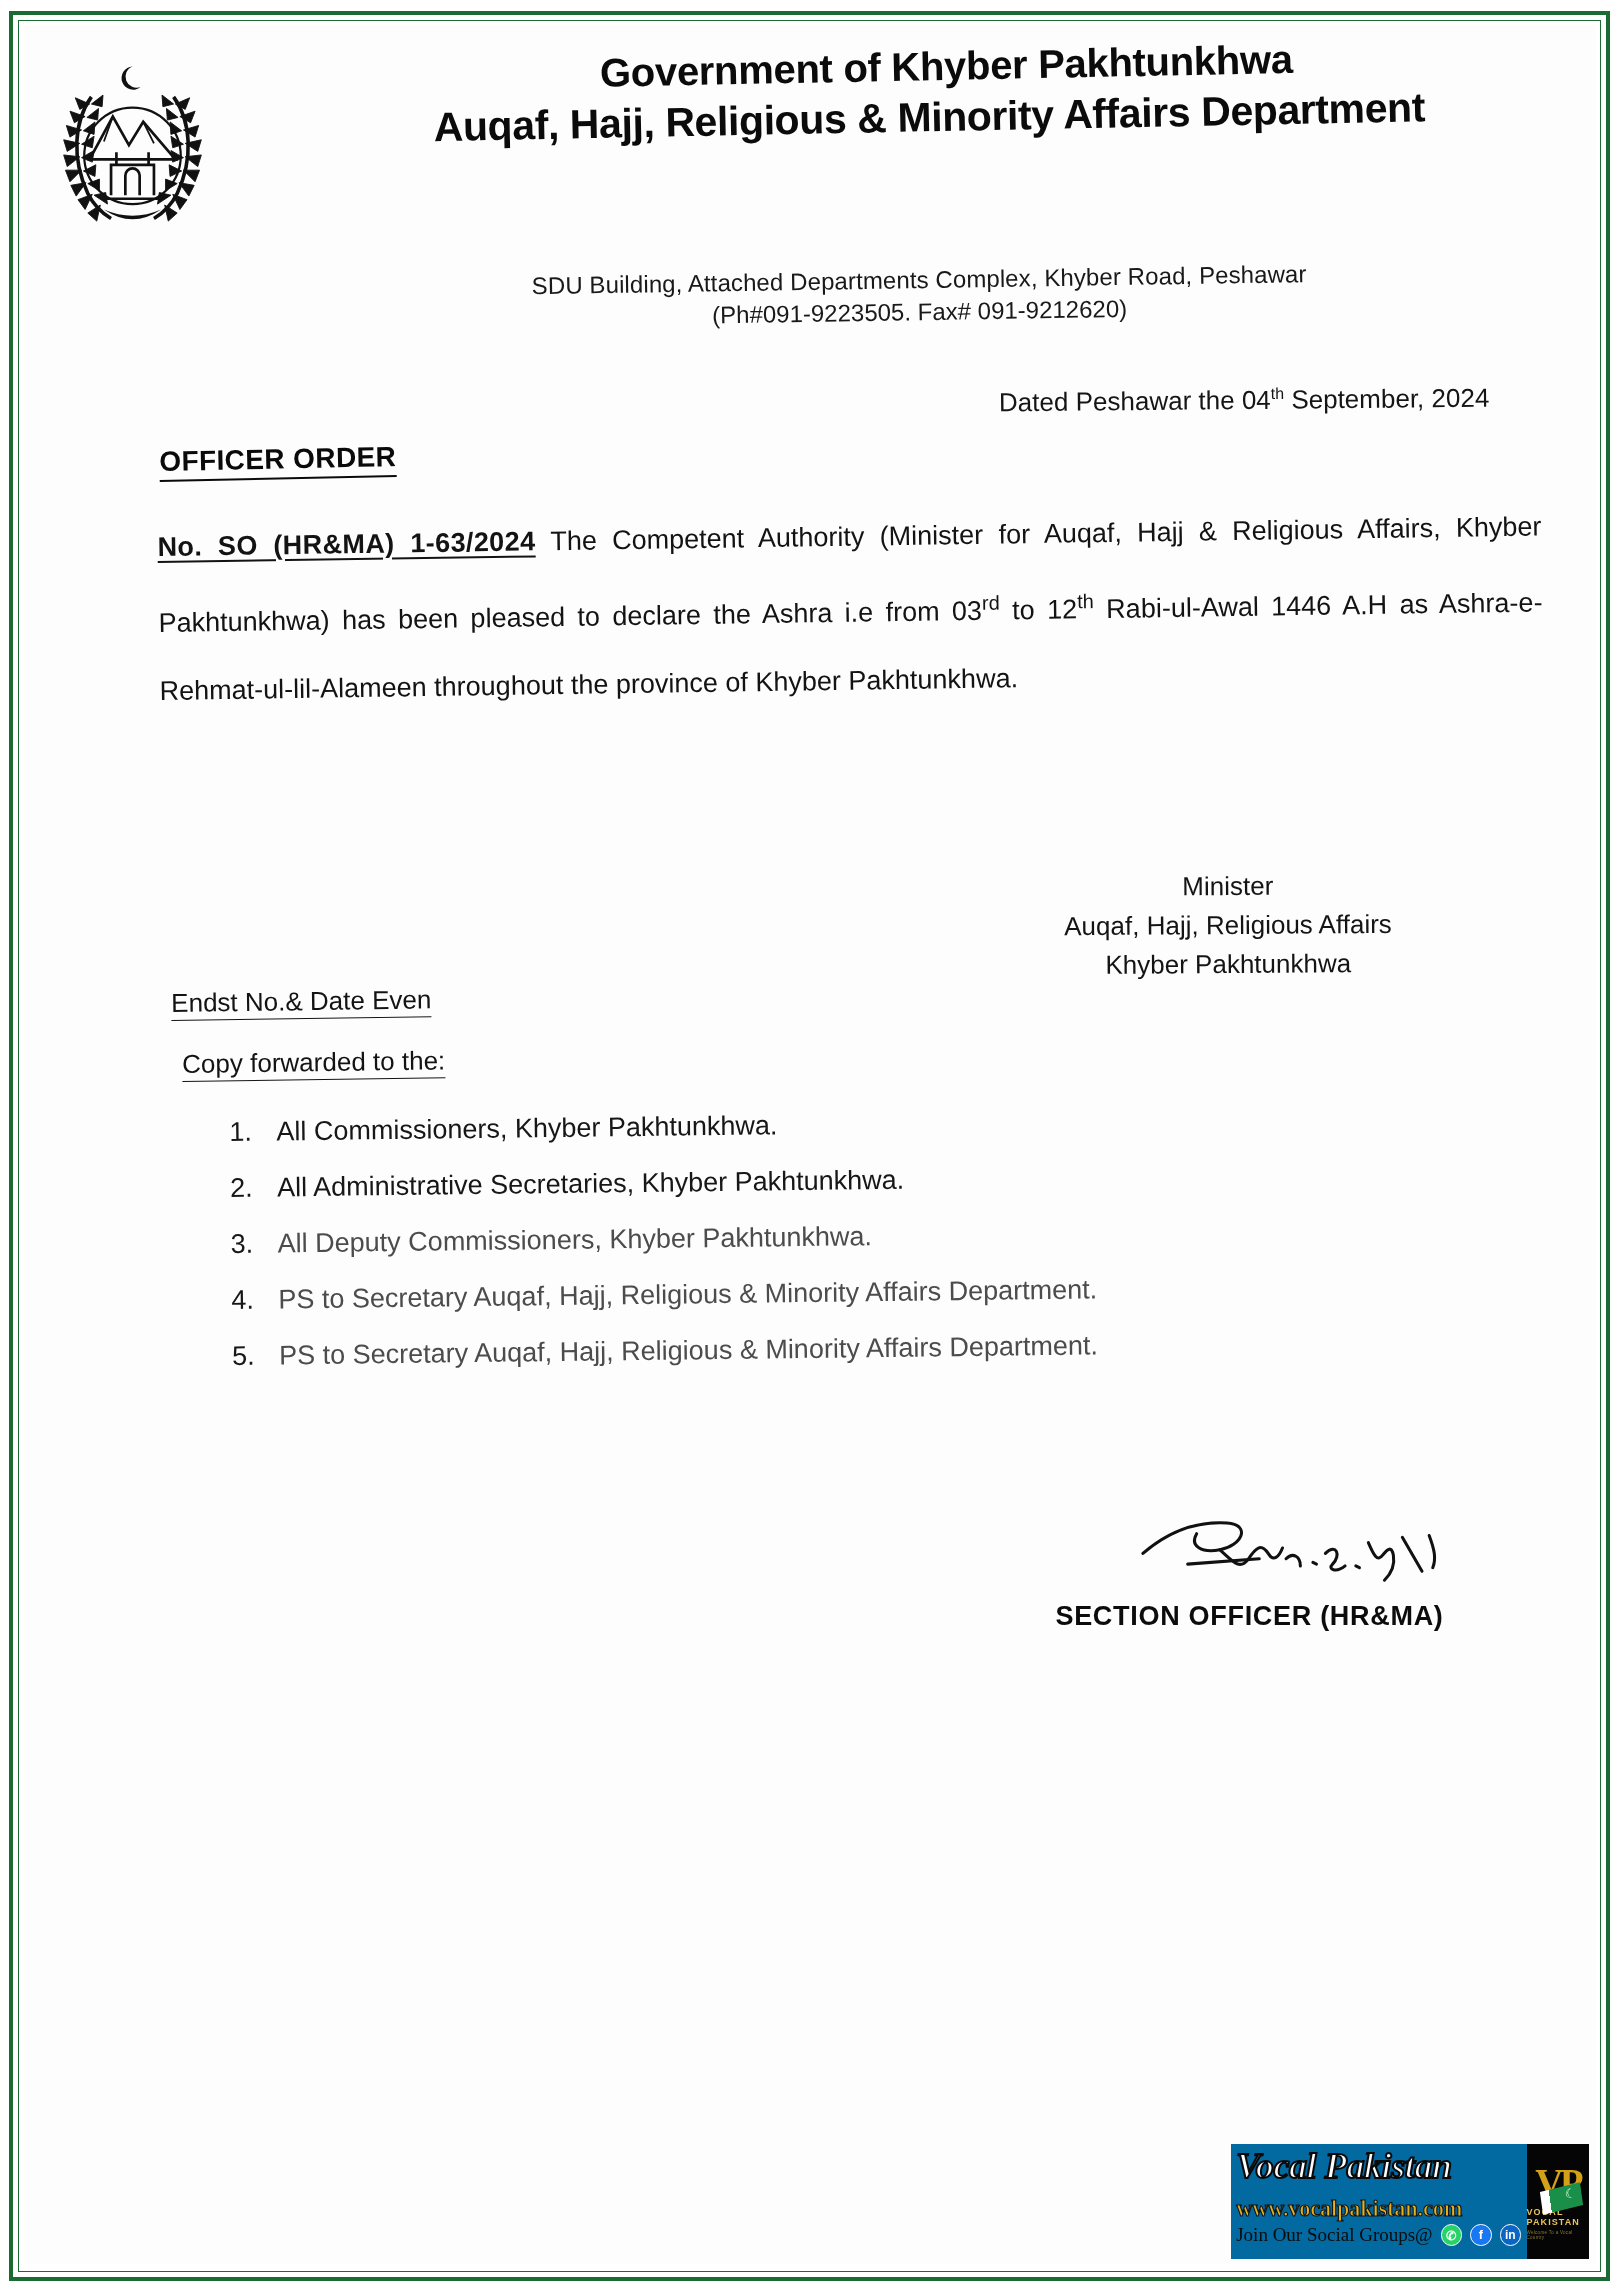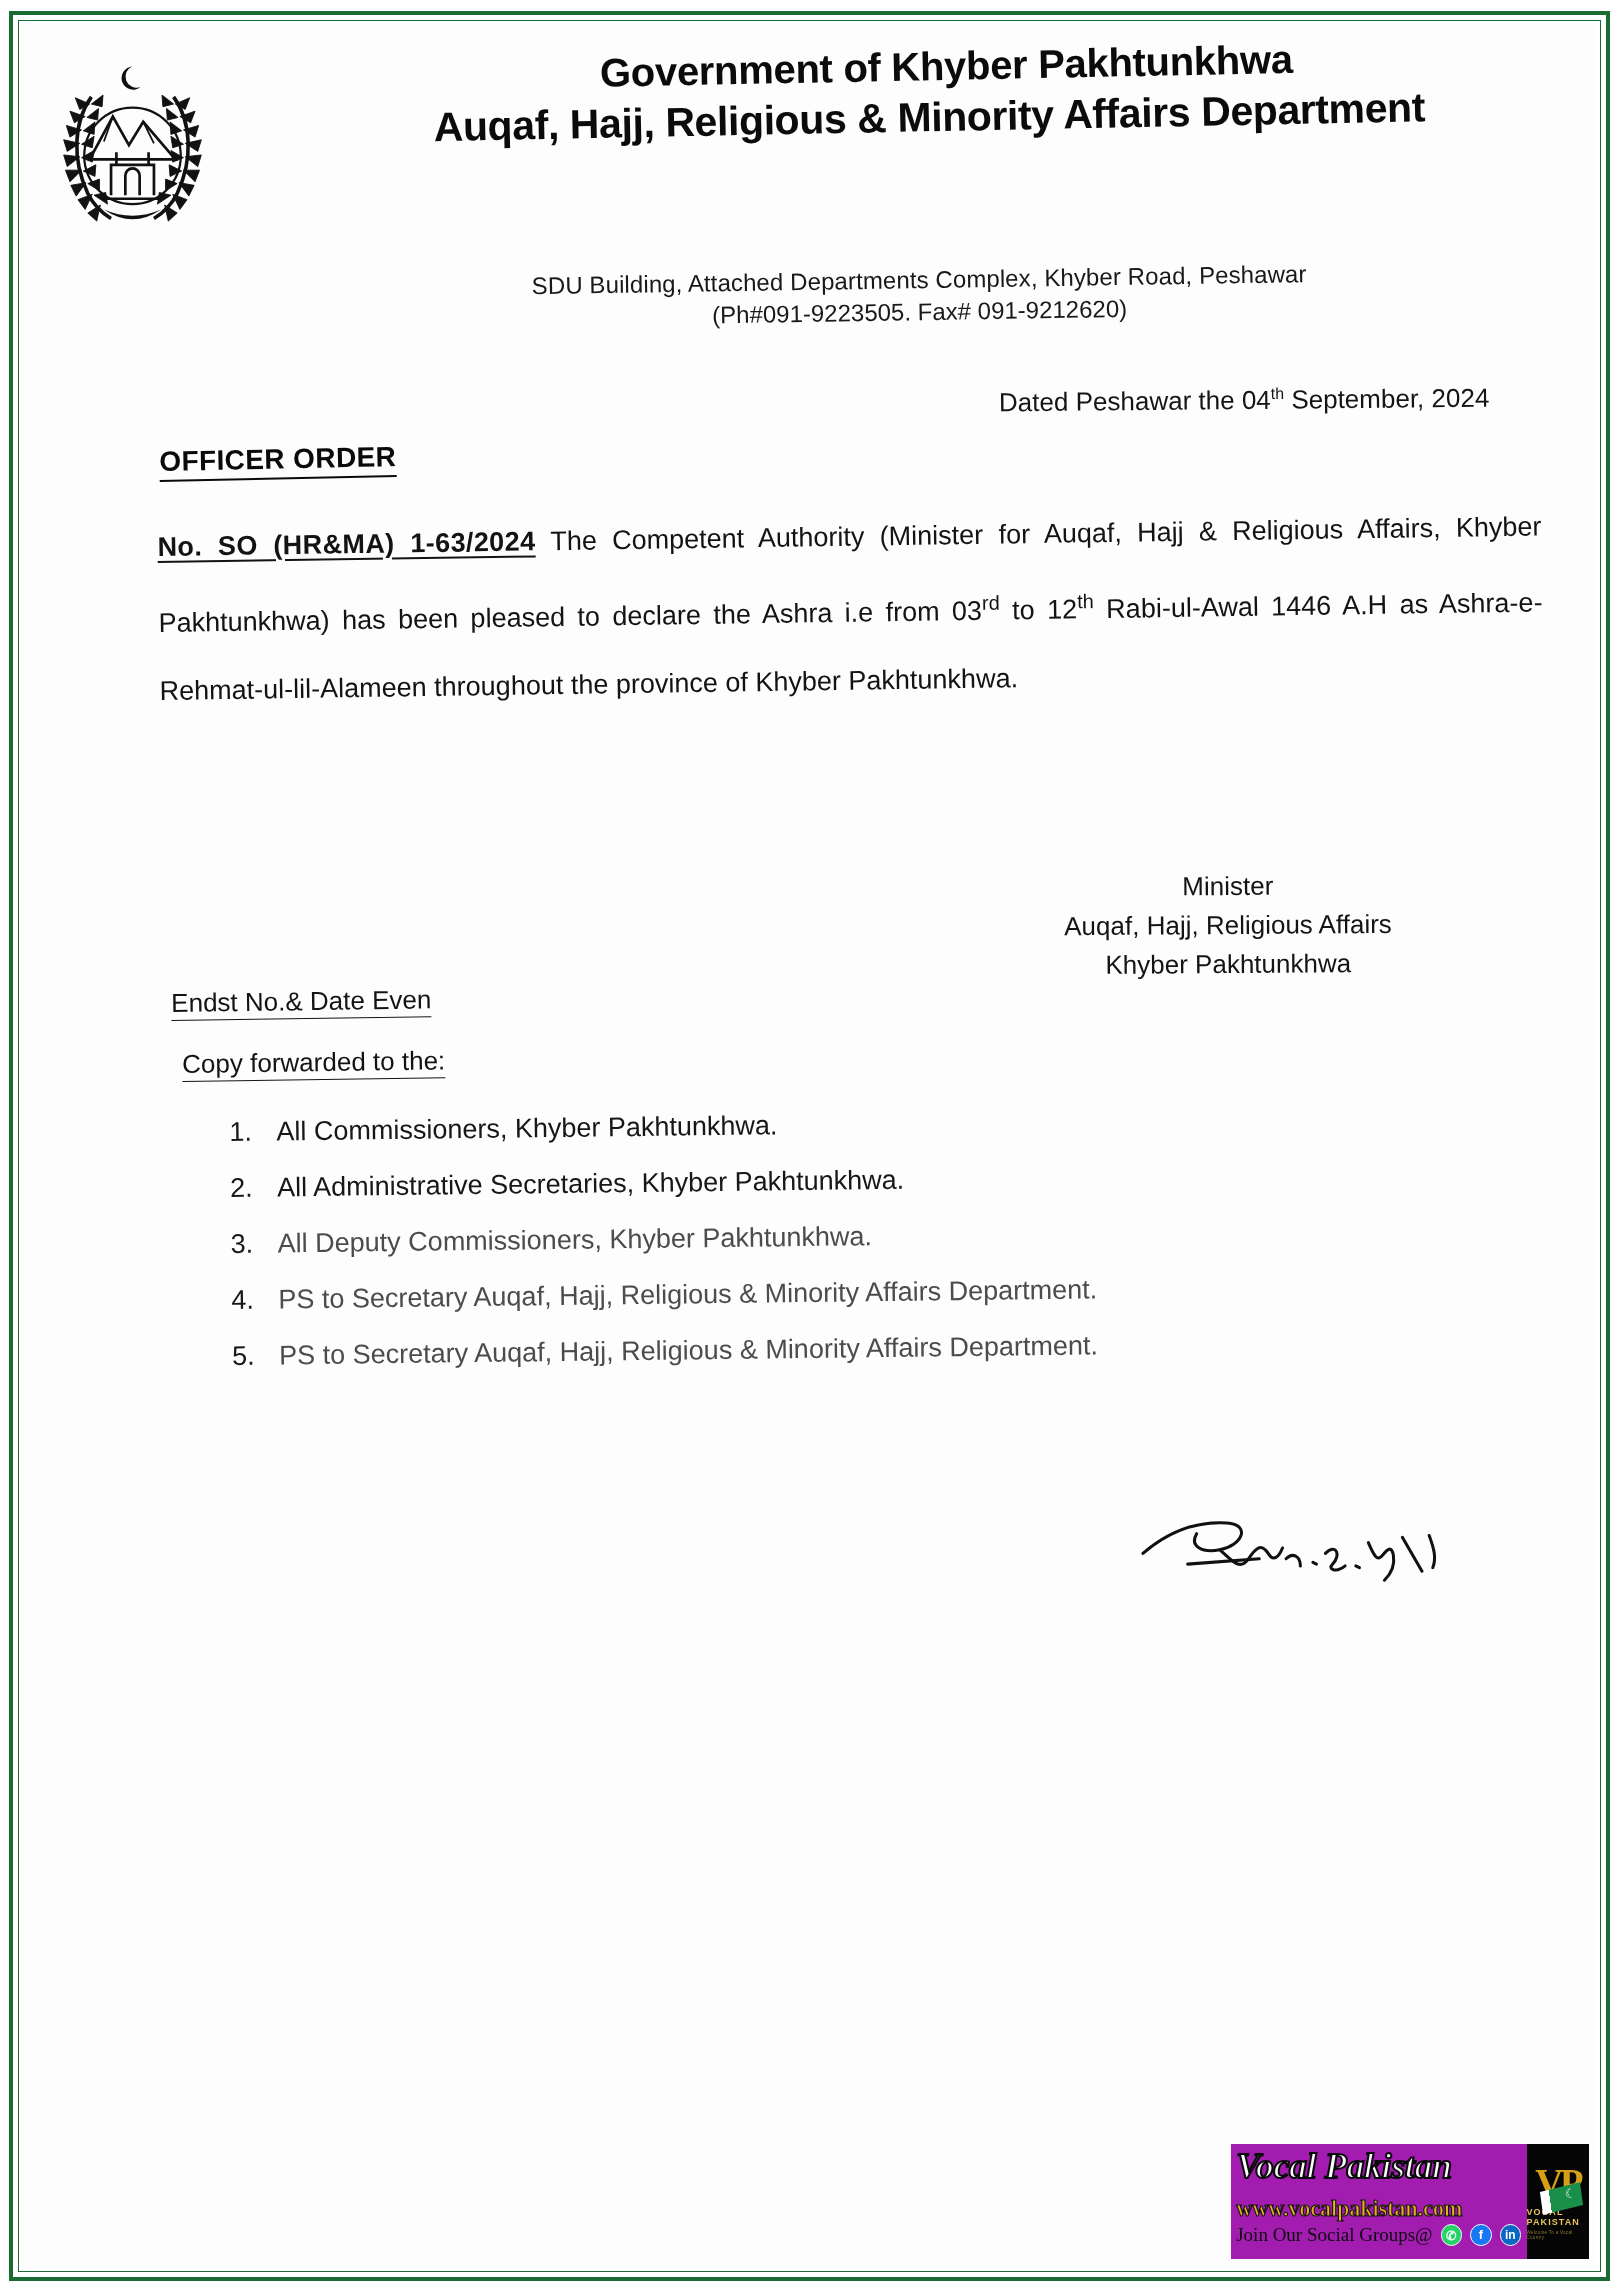--- a/index.html
+++ b/index.html
@@ -224,21 +224,21 @@
     color: #0c0c0c;
     white-space: nowrap;
   }
 
   
   .watermark {
     position: absolute;
     right: 7.2px; bottom: 5.4px;
     width: 358px; height: 115px;
     display: flex;
-    background: #a21caf;
+    background: #0369a1;
   }
   .wm-text {
     flex: 1;
     position: relative;
     padding: 3.6px 5.4px 0 5.4px;
   }
   .wm-brand {
     font-family: "Liberation Serif", serif;
     font-style: italic;
     font-weight: bold;
@@ -467,20 +467,23 @@
           <path d="M200 66 L204 68"></path>
           <path d="M214 56 C226 44 232 58 222 68 C216 74 226 78 236 70"></path>
           <path d="M248 70 L252 72"></path>
           <path d="M262 44 C268 58 272 66 278 58 C284 50 288 48 290 58 C292 70 288 78 280 86"></path>
           <path d="M300 38 L322 76"></path>
           <path d="M330 36 C336 52 338 62 334 72"></path>
         </g>
       </svg>
     </div>
 
+    <div class="so-block">
+      <div class="so-title">SECTION OFFICER (HR&amp;MA)</div>
+    </div>
 
     <div class="watermark">
       <div class="wm-text">
         <div class="wm-brand">Vocal Pakistan</div>
         <div class="wm-url">www.vocalpakistan.com</div>
         <div class="wm-join">
           <span class="wm-join-label">Join Our Social Groups@</span>
           <span class="soc wa">✆</span>
           <span class="soc fb">f</span>
           <span class="soc li">in</span>

